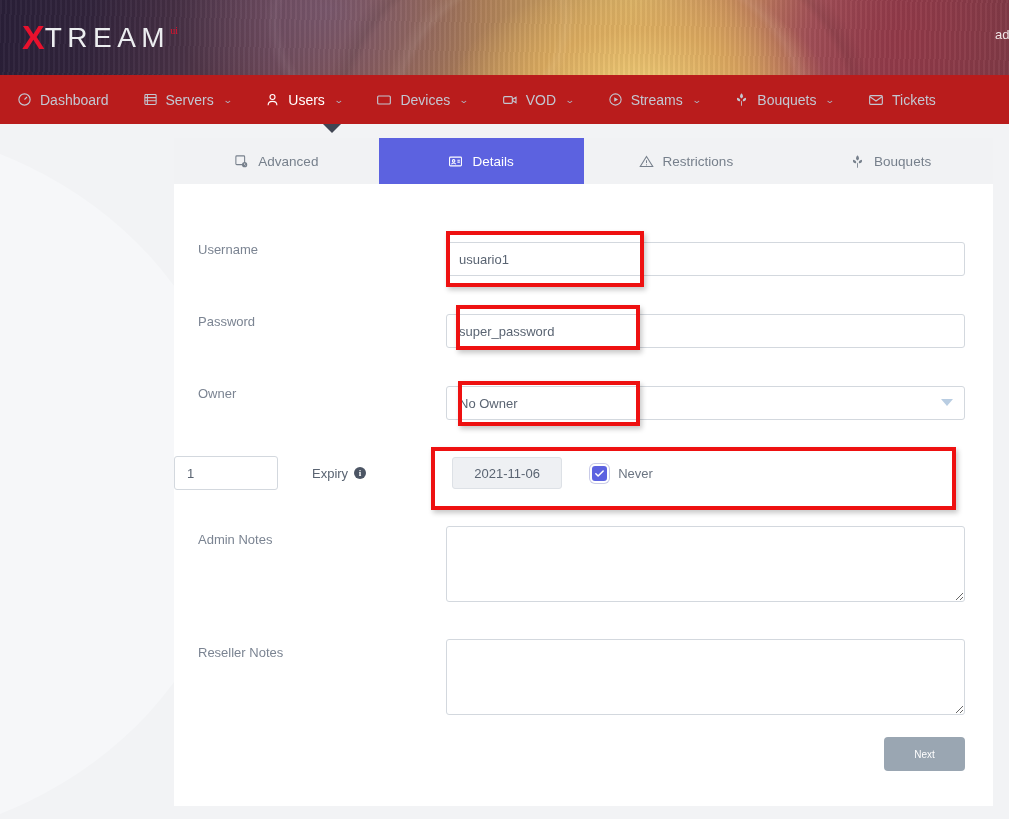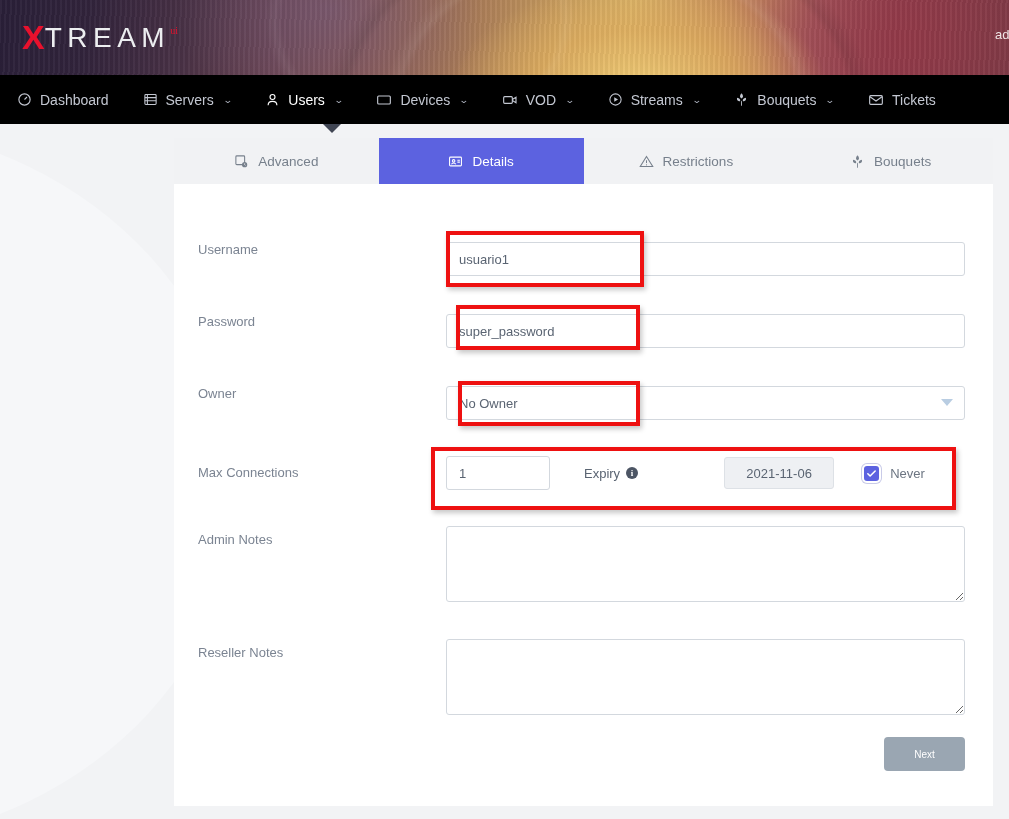--- a/index.html
+++ b/index.html
@@ -73,21 +73,21 @@
     position: absolute; right: 0px; top: 27px;
     color: #f0e6e6; font-size: 13px;
     z-index: 3; white-space: nowrap;
     overflow: hidden; width: 14px;
   }
 
   
   .navbar {
     position: absolute; top: 75px; left: 0;
     width: 1009px; height: 49px;
-    background: #000000;
+    background: #b91c1c;
     display: flex; align-items: center;
   }
   .nav-item {
     display: flex; align-items: center; gap: 8px;
     height: 49px; padding: 0 17px;
     color: #c3c7d1; font-size: 14px;
     cursor: pointer; white-space: nowrap;
   }
   .nav-item.active { color: #ffffff; }
   .nav-item .chev {
@@ -406,21 +406,20 @@
       <div class="label">Owner</div>
       <div class="field">
         <div class="select-wrap">
           <input class="txt" type="text" readonly="" value="No Owner" style="">
           <span class="caret"></span>
         </div>
       </div>
     </div>
 
     <div class="row" style="padding-top:36px;">
-      <div class="label" style="padding-top:9px;">Max Connections</div>
       <div class="field">
         <div class="inline">
           <input class="maxconn-input" type="text" value="1" style="">
           <span class="expiry-label">
             <span>Expiry</span>
             <span class="info-dot">i</span>
           </span>
           <div class="date-box">2021-11-06</div>
           <div class="never-wrap">
             <span class="cbx">

